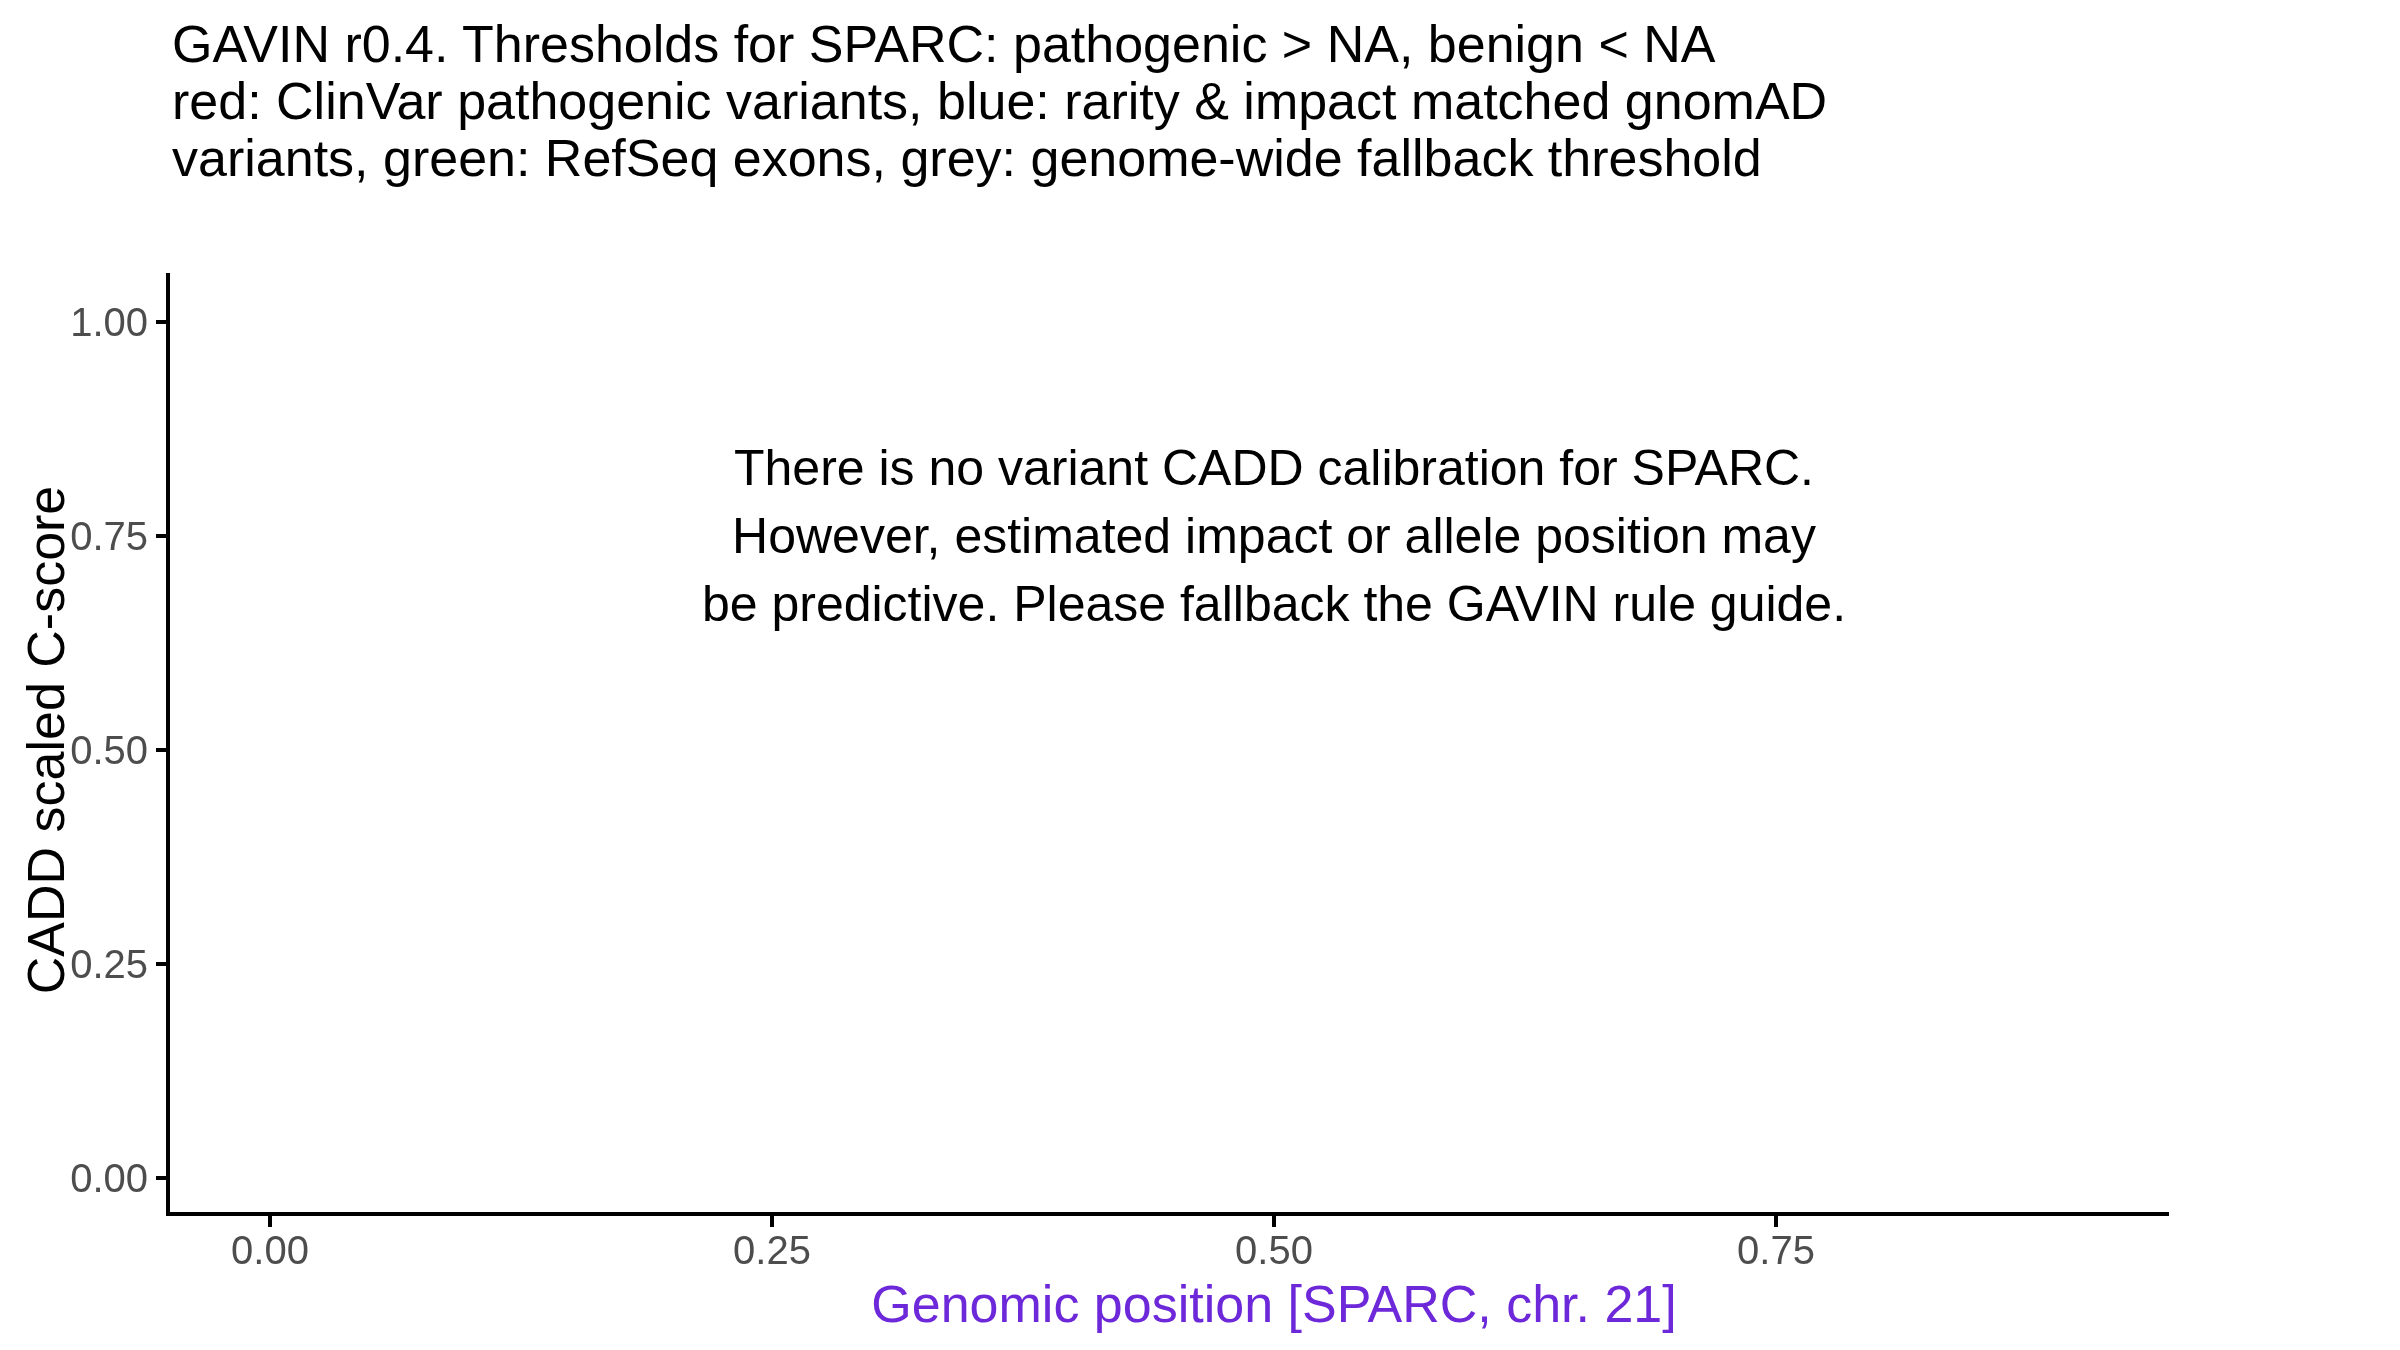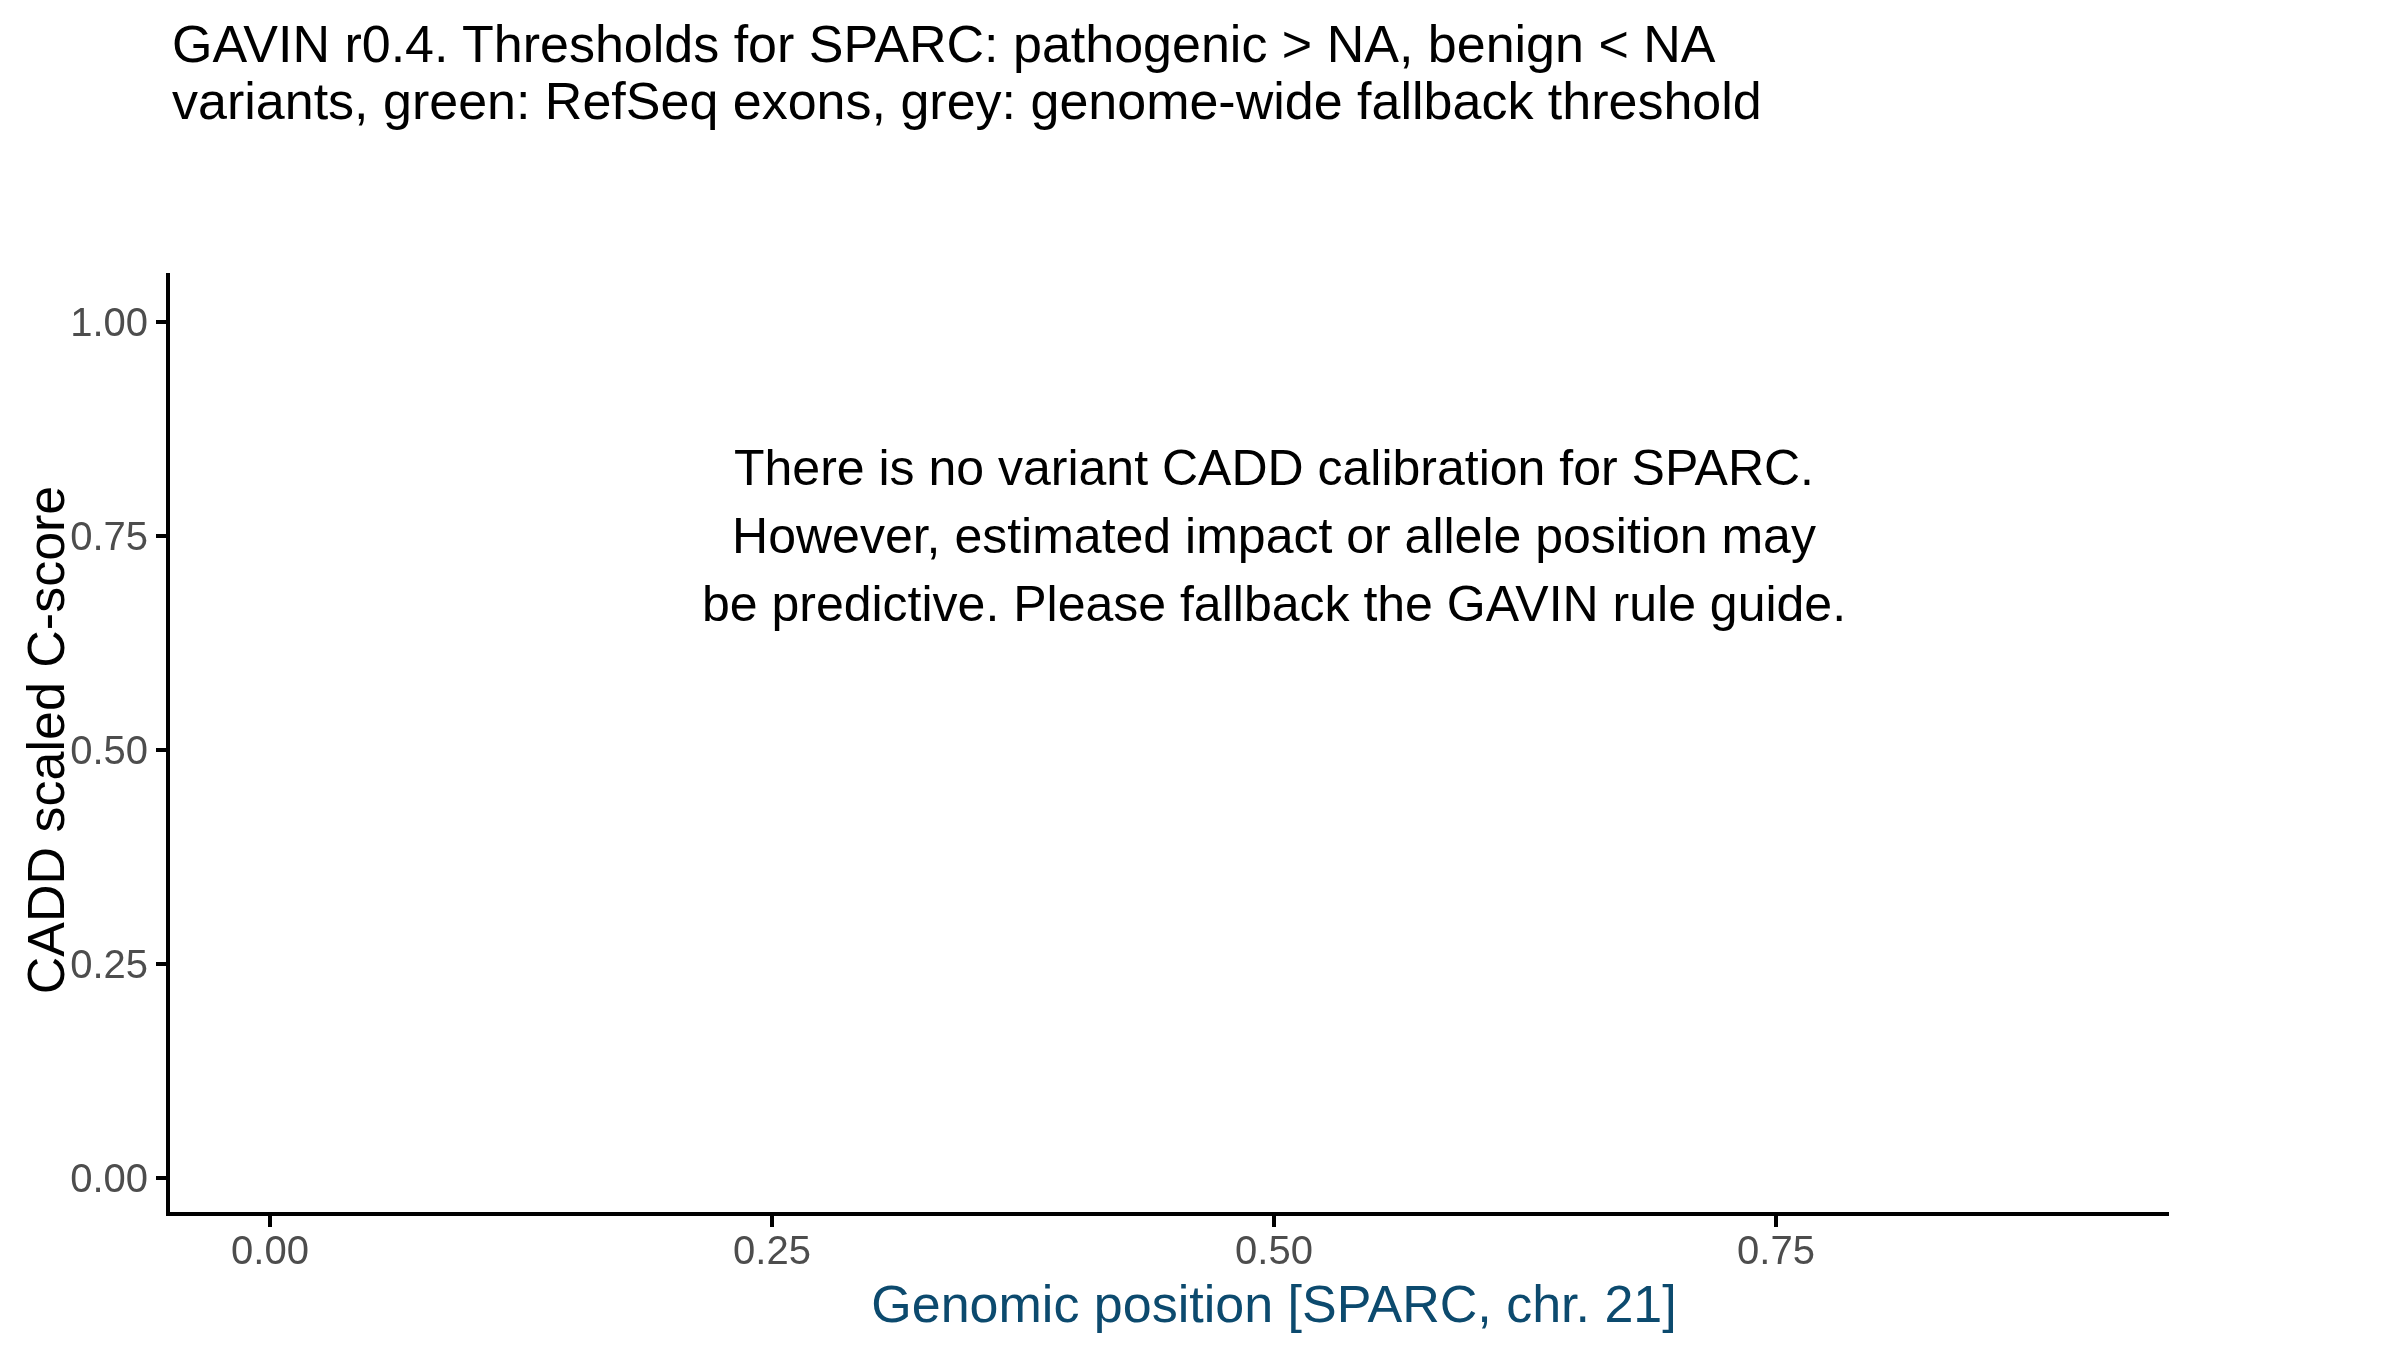--- a/index.html
+++ b/index.html
@@ -85,21 +85,21 @@
     line-height: 42px;
     color: #4d4d4d;
   }
   .x-axis-title {
     position: absolute;
     left: 1274px;
     top: 1276px;
     transform: translateX(-50%);
     font-size: 52px;
     line-height: 57px;
-    color: #0c4a6e;
+    color: #6d28d9;
     white-space: nowrap;
   }
   .y-axis-title {
     position: absolute;
     left: 46px;
     top: 740px;
     transform: translate(-50%, -50%) rotate(-90deg);
     font-size: 52px;
     line-height: 57px;
     color: #000000;
@@ -114,20 +114,21 @@
     background: transparent;
   }
 </style>
 </head>
 <body>
 
 <div class="figure">
 
   <div class="plot-title">
     <div>GAVIN r0.4. Thresholds for SPARC: pathogenic &gt; NA, benign &lt; NA</div>
+    <div>red: ClinVar pathogenic variants, blue: rarity &amp; impact matched gnomAD</div>
     <div>variants, green: RefSeq exons, grey: genome-wide fallback threshold</div>
   </div>
 
   <div class="panel"></div>
 
   <div class="axis-line-y"></div>
   <div class="axis-line-x"></div>
 
   <div class="tick-y" style="top: 320px;"></div>
   <div class="tick-y" style="top: 534px;"></div>

